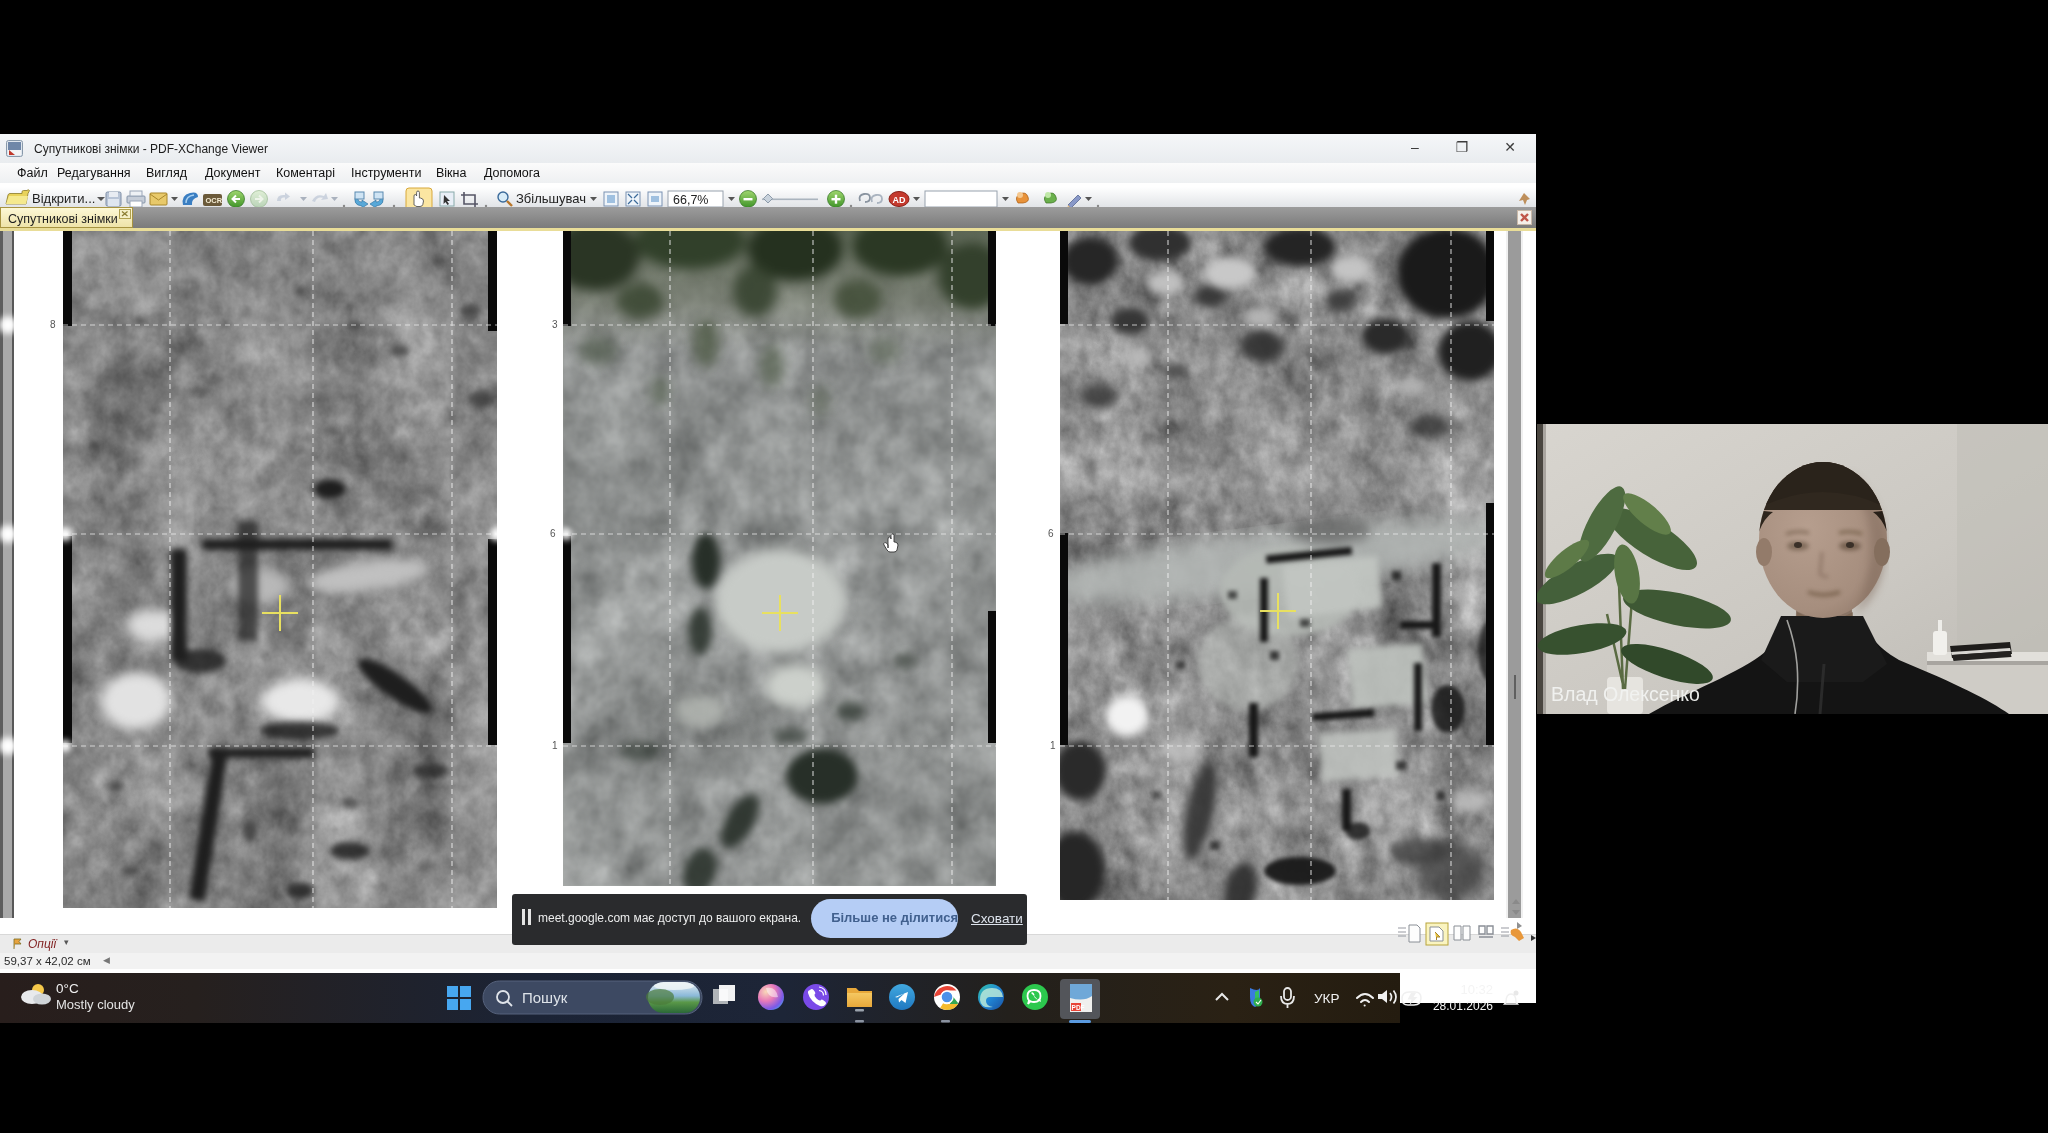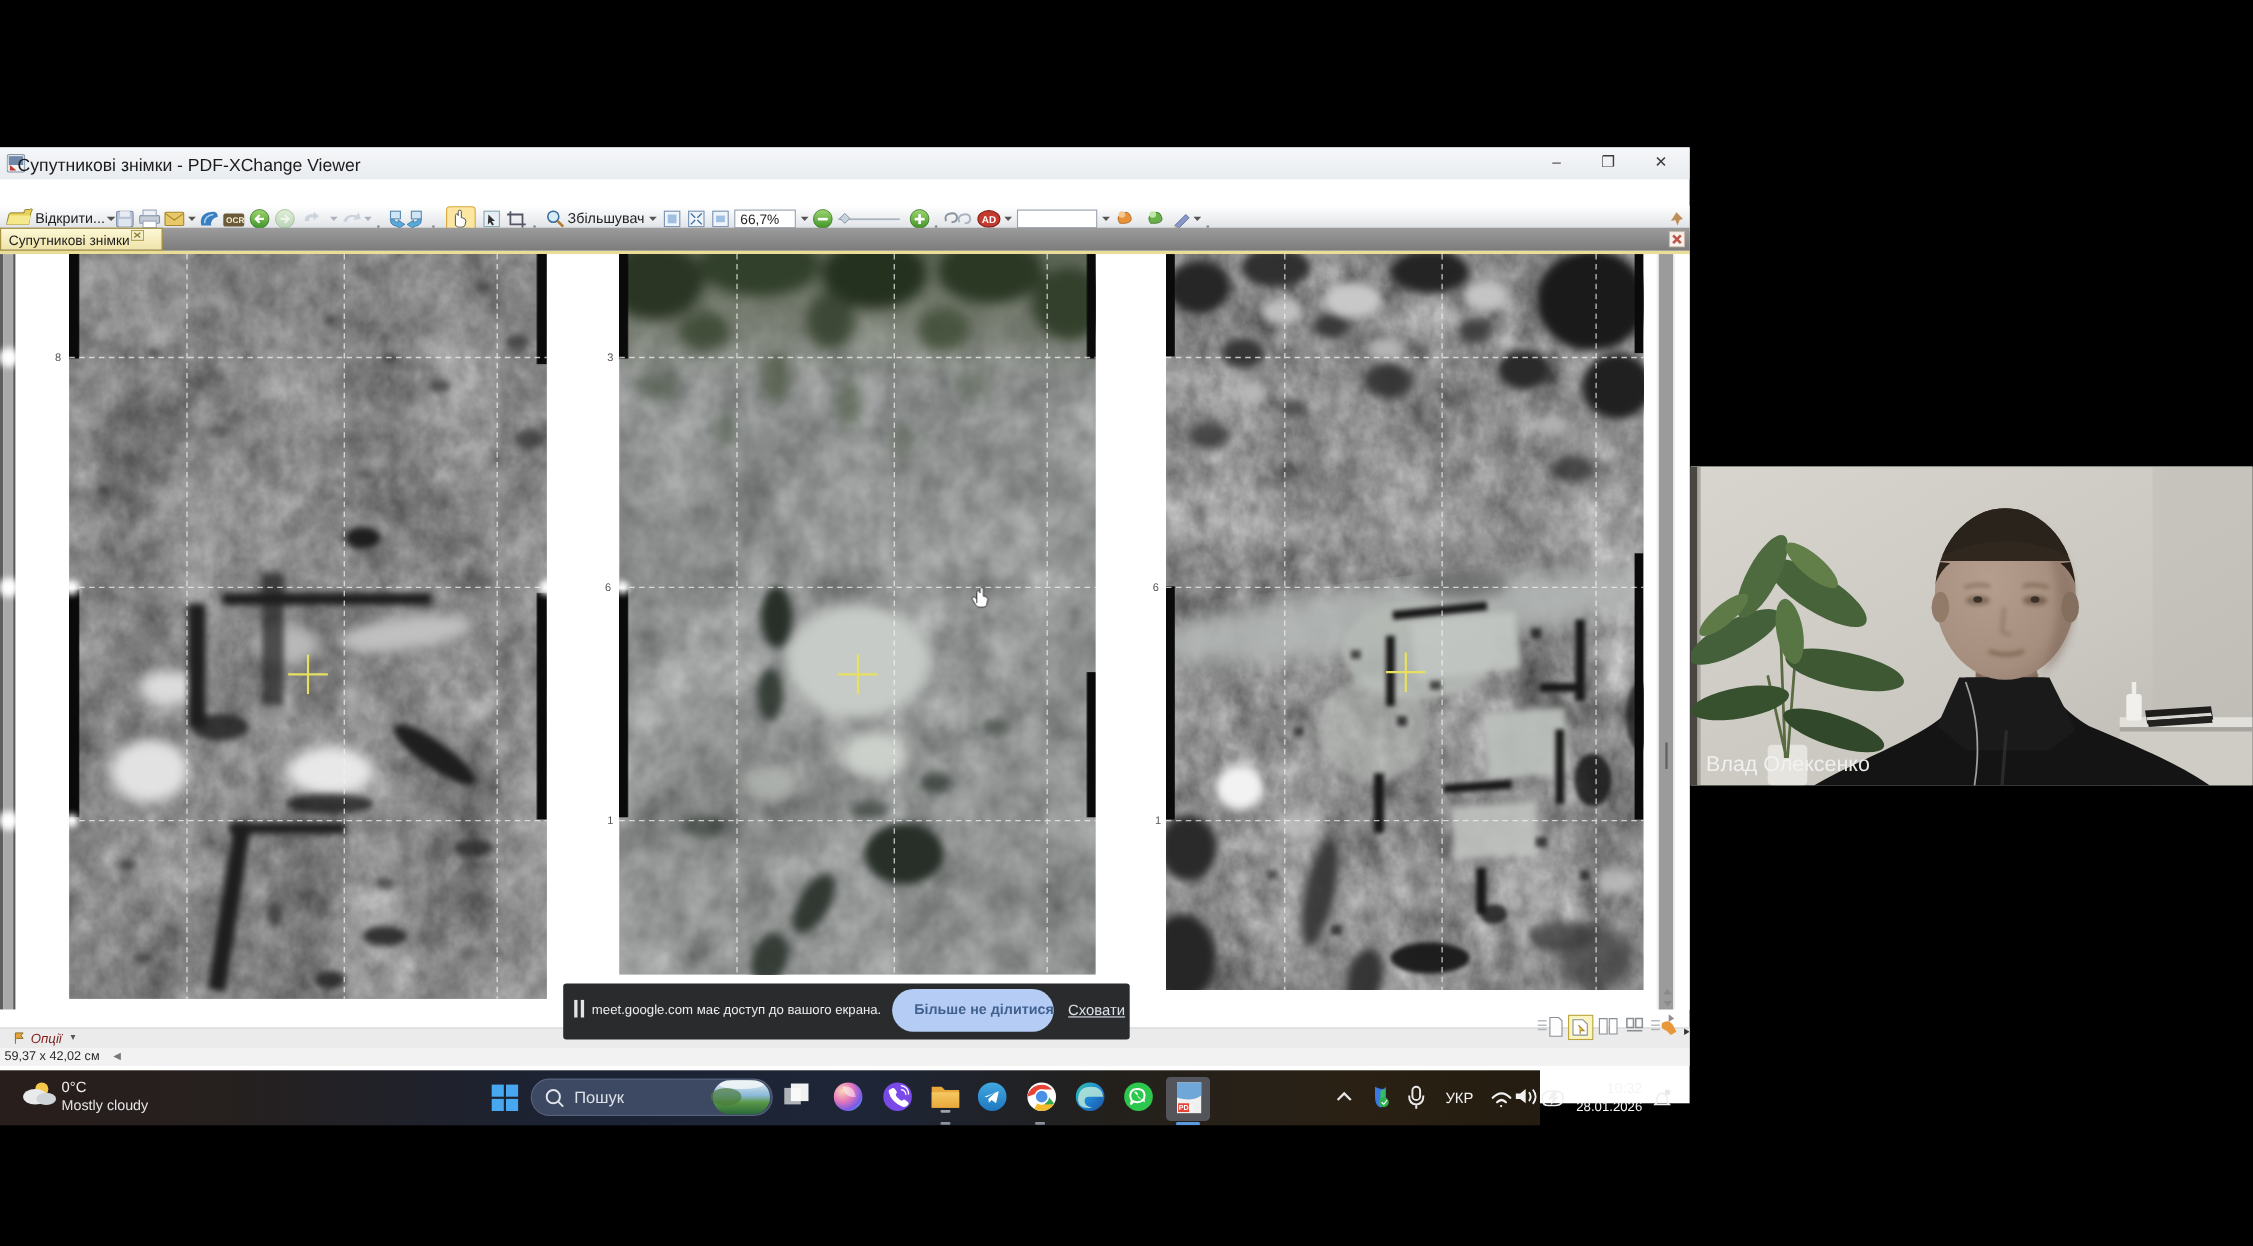--- a/index.html
+++ b/index.html
@@ -1,25 +1,25 @@
 <!DOCTYPE html>
 <html><head><meta charset="utf-8">
 <style>
 html,body{margin:0;padding:0;background:#000;}
 #stage{position:relative;width:2048px;height:1133px;background:#000;overflow:hidden;font-family:"Liberation Sans",sans-serif;}
 .abs{position:absolute;}
 #win{position:absolute;left:0;top:134px;width:1536px;height:869px;background:#fff;}
 #titlebar{position:absolute;left:0;top:0;width:1536px;height:29px;background:linear-gradient(#f5f7f9,#e9ecef);}
-#titletext{position:absolute;left:16px;top:8px;font-size:16px;color:#1c1c1c;}
+#titletext{position:absolute;left:34px;top:8px;font-size:12px;color:#1c1c1c;}
 .winbtn{position:absolute;top:3px;width:30px;height:20px;color:#3c3c3c;font-size:14px;text-align:center;line-height:20px;}
 #menubar{position:absolute;left:0;top:29px;width:1536px;height:20px;background:linear-gradient(#fbfbfb,#eef0f2);}
 .mi{position:absolute;top:3px;font-size:12.5px;color:#101010;}
 #toolbar{position:absolute;left:0;top:53px;width:1536px;height:24px;background:linear-gradient(#ffffff,#dde0e4);border-bottom:1px solid #b6bcc2;box-sizing:border-box;}
 #tabbar{position:absolute;left:0;top:73px;width:1536px;height:21px;background:linear-gradient(#9c9c9c,#7b7b7b);}
-#tab{position:absolute;left:0;top:0;width:148px;height:21px;background:linear-gradient(#fdf8d6,#eee3a9);border:1px solid #a89441;box-sizing:border-box;}
+#tab{position:absolute;left:0;top:0;width:133px;height:21px;background:linear-gradient(#fdf8d6,#eee3a9);border:1px solid #a89441;box-sizing:border-box;}
 #tabtext{position:absolute;left:7px;top:4px;font-size:12.5px;color:#1e1e1e;}
 #yellowline{position:absolute;left:0;top:94px;width:1536px;height:3px;background:#e9dd98;}
 #doc{position:absolute;left:0;top:97px;width:1536px;height:687px;background:#fff;overflow:hidden;}
 #status1{position:absolute;left:0;top:784px;width:1536px;height:16px;background:#f2f2f2;margin-top:35px;}
 #status2{position:absolute;left:0;top:800px;width:1536px;height:19px;background:#ebebeb;border-top:1px solid #d8d8d8;box-sizing:border-box;}
 #taskbar{position:absolute;left:0;top:973px;width:1400px;height:50px;background:linear-gradient(90deg,#281e1c 0%,#26201e 14%,#1b2335 38%,#1d2537 56%,#23201c 72%,#2a2114 88%,#241c10 100%);text-align:center;}
 #meetbar{position:absolute;left:512px;top:894px;width:515px;height:51px;background:#2a2b2d;border-radius:3px;}
 #cam{position:absolute;left:1537px;top:424px;width:511px;height:290px;overflow:hidden;background:#c9c6c1;}
 </style></head><body>
 <div id="stage">
@@ -28,20 +28,30 @@
     <svg class="abs" style="left:6px;top:6px" width="17" height="17" viewBox="0 0 17 17">
           <rect x="0.5" y="0.5" width="16" height="16" rx="2" fill="#dfe6ee" stroke="#8899aa"></rect>
           <rect x="2" y="2" width="13" height="8" fill="#6f87a8"></rect>
           <path d="M2 10 L15 10 L15 15 L2 15 Z" fill="#f3f4f6"></path>
           <path d="M3 10 L9 15 L3 15 Z" fill="#c0392b"></path>
         </svg>
     <div id="titletext">Супутникові знімки - PDF-XChange Viewer</div>
     <div class="winbtn" style="left:1400px;">–</div>
     <div class="winbtn" style="left:1447px;">❐</div>
     <div class="winbtn" style="left:1495px;">✕</div>
+  </div>
+  <div id="menubar">
+    <span class="mi" style="left:17px">Файл</span>
+    <span class="mi" style="left:57px">Редагування</span>
+    <span class="mi" style="left:146px">Вигляд</span>
+    <span class="mi" style="left:205px">Документ</span>
+    <span class="mi" style="left:276px">Коментарі</span>
+    <span class="mi" style="left:351px">Інструменти</span>
+    <span class="mi" style="left:436px">Вікна</span>
+    <span class="mi" style="left:484px">Допомога</span>
   </div>
   <div id="toolbar">
   <svg width="1536" height="24" style="position:absolute;left:0;top:0">
     <defs>
       <linearGradient id="grn" x1="0" y1="0" x2="0" y2="1">
               <stop offset="0" stop-color="#9fd66f"></stop>
               <stop offset="1" stop-color="#3f9428"></stop>
             </linearGradient>
       <linearGradient id="grnf" x1="0" y1="0" x2="0" y2="1">
               <stop offset="0" stop-color="#cfe8bf" stop-opacity="0.6"></stop>

